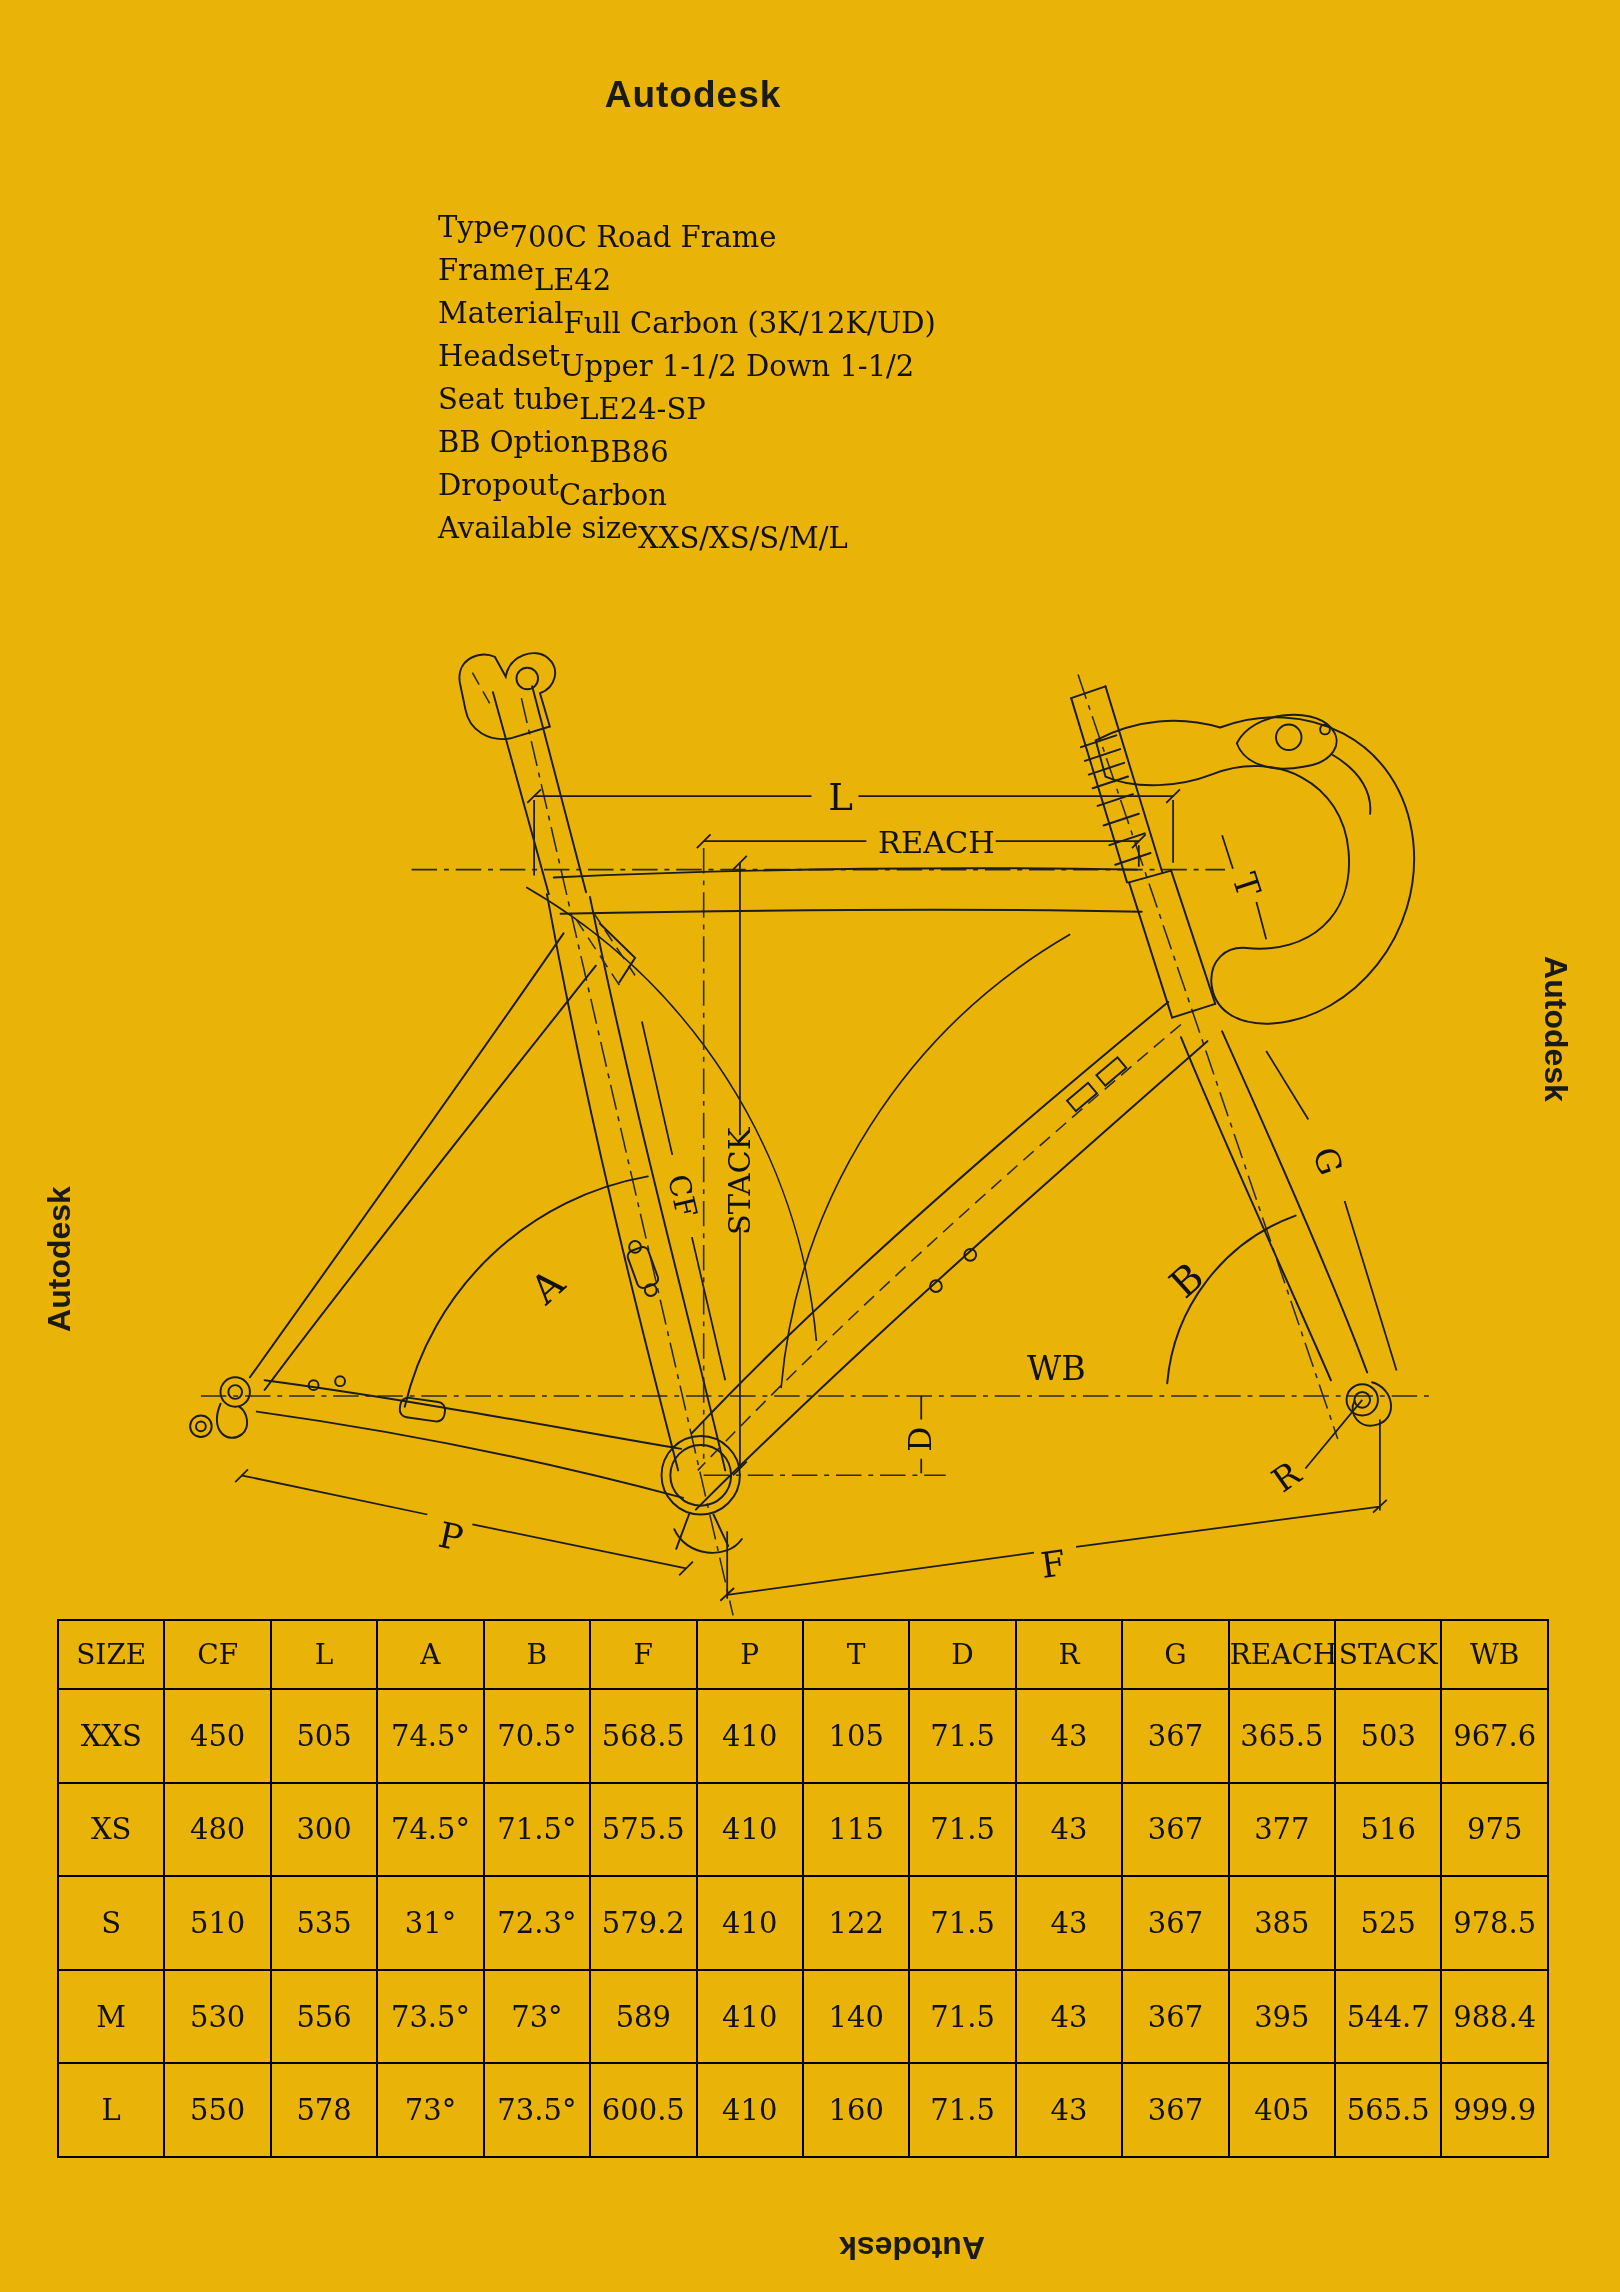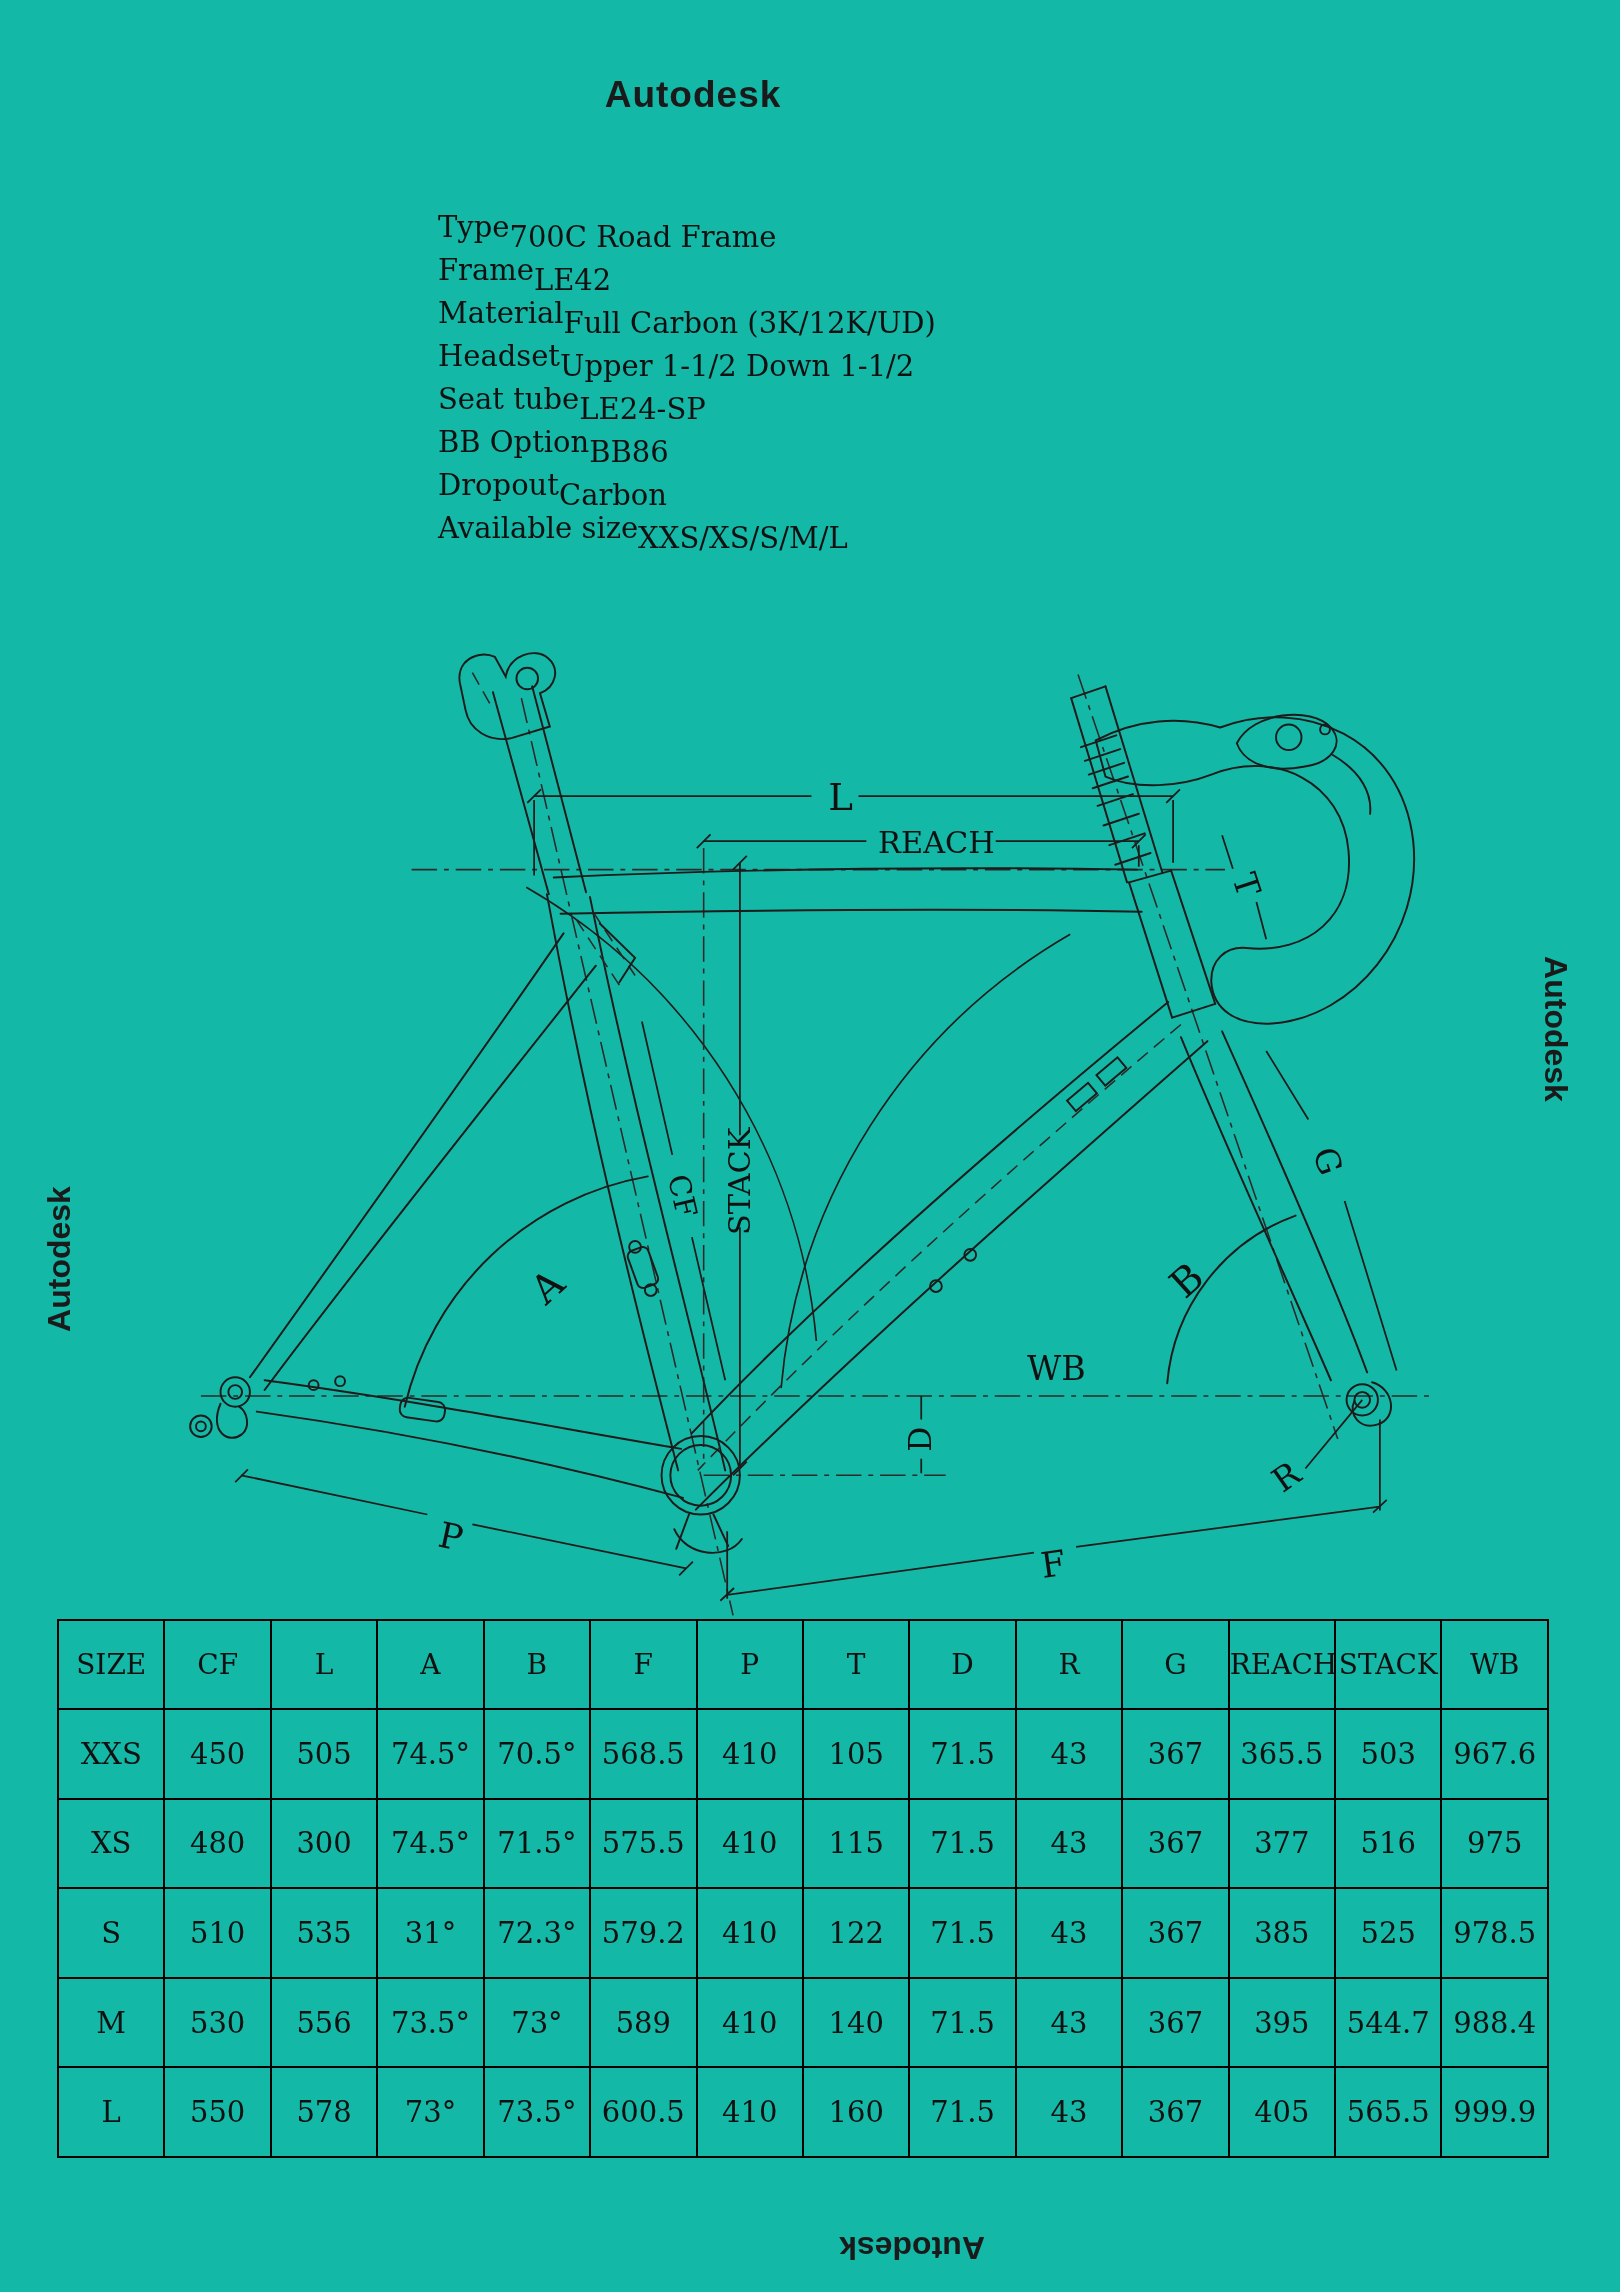--- a/index.html
+++ b/index.html
@@ -1,35 +1,35 @@
 <!DOCTYPE html>
 <html><head>
 <meta charset="utf-8">
 <style>
   html,body{margin:0;padding:0;background:#ffffff;}
-  .page{position:relative;width:1620px;height:2293px;background:#14b8a6;overflow:hidden;
+  .page{position:relative;width:1620px;height:2293px;background:#eab308;overflow:hidden;
         font-family:"DejaVu Serif",serif;color:#111;}
   .title{position:absolute;top:74px;left:546px;width:294px;text-align:center;
          font-family:"Liberation Sans",sans-serif;font-weight:bold;font-size:37px;
          color:#1a1a1a;letter-spacing:1px;}
   .watermark{position:absolute;font-family:"Liberation Sans",sans-serif;font-weight:bold;
              font-size:32px;color:#1a1a1a;white-space:nowrap;}
   .wm-left{top:1259px;left:59px;transform:translate(-50%,-50%) rotate(-90deg);}
   .wm-right{top:1029px;left:1555px;transform:translate(-50%,-50%) rotate(90deg);}
   .wm-bottom{top:2247px;left:912px;transform:translate(-50%,-50%) rotate(180deg);}
   .specs{position:absolute;left:438px;top:206px;width:725px;font-size:29px;}
   .spec-row{display:flex;justify-content:flex-start;height:43px;line-height:43px;white-space:nowrap;}
   .spec-label{text-align:left;}
   .spec-value{text-align:right;margin-top:10px;}
   .geo-table{position:absolute;left:57px;top:1619px;width:1492px;height:539px;
              border-collapse:collapse;table-layout:fixed;font-size:29px;}
   .geo-table th,.geo-table td{border:2px solid #000;text-align:center;vertical-align:middle;
              padding:0;font-weight:normal;overflow:hidden;}
   .geo-table{border:2.9px solid #000;}
-  .geo-table thead tr{height:89px;}
+  .geo-table thead tr{height:69px;}
   .geo-table thead th{font-size:28px;}
   svg.drawing{position:absolute;left:0;top:0;}
   svg .ln{stroke:#1c1c1c;stroke-width:2;fill:none;stroke-linecap:round;}
   svg .thin{stroke:#1c1c1c;stroke-width:1.7;fill:none;}
   svg .dim{stroke:#1c1c1c;stroke-width:1.8;fill:none;}
   svg .cl{stroke:#2a2a2a;stroke-width:1.6;fill:none;stroke-dasharray:26 7 5 7;}
   svg .dsh{stroke:#2a2a2a;stroke-width:1.6;fill:none;stroke-dasharray:14 8;}
   svg text.dl{font-family:"DejaVu Serif",serif;fill:#111;}
 </style>
 </head>

